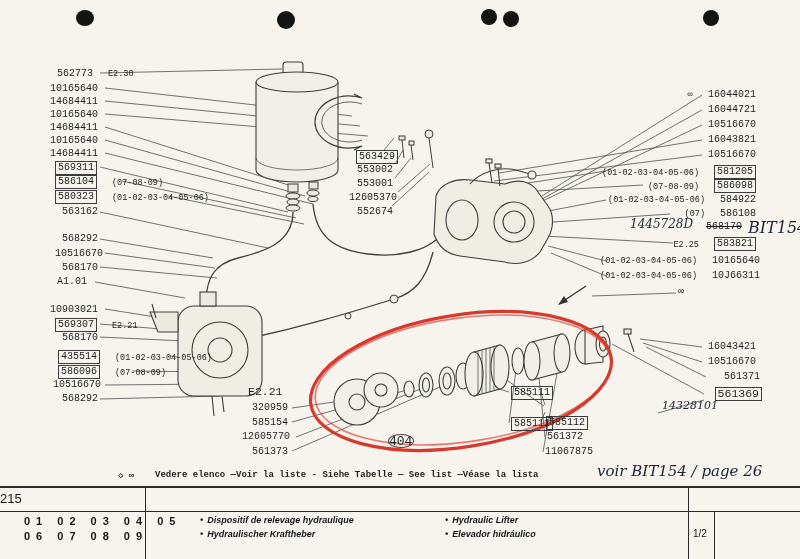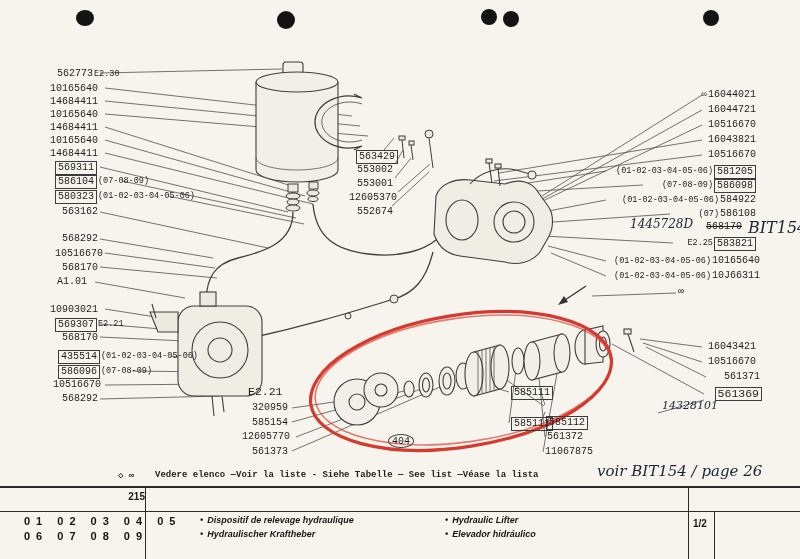--- a/index.html
+++ b/index.html
@@ -1,44 +1,44 @@
 <!DOCTYPE html>
 <html><head>
 <meta charset="utf-8">
 <style>
   *{box-sizing:border-box}
   html,body{margin:0;padding:0}
   body{width:800px;height:559px;position:relative;background:#f6f4ed;overflow:hidden;
        font-family:"Liberation Mono","DejaVu Sans Mono",monospace;color:#1e1e1e}
   svg.art{position:absolute;left:0;top:0}
   .lbl{position:absolute;font-size:10px;line-height:12px;white-space:nowrap;
-       display:flex;align-items:flex-start;gap:1px}
+       display:flex;align-items:flex-end;gap:15px}
   .num{letter-spacing:0}
   .boxed{border:1px solid #3c3c3c;padding:0 2px;line-height:12px;display:inline-block}
   .note{font-size:8.5px}
   .pref{font-size:9px}
   .big{font-size:11.5px}
   .hw{position:absolute;font-family:"DejaVu Serif",serif;font-style:italic;
       color:#1a2433;white-space:nowrap}
   .strike{text-decoration:line-through}
   .legend{position:absolute;font-size:9px;font-weight:bold;white-space:nowrap}
   .tag404{position:absolute;left:388px;top:434px;width:26px;height:14px;border:1px solid #444;
-          border-radius:50%;font-size:10px;text-align:center;line-height:13px}
+          border-radius:50%;font-size:13px;text-align:left;line-height:13px}
   .footer{position:absolute;left:0;top:486px;width:800px;height:73px;border-top:2px solid #2a2a2a;
           font-family:"Liberation Sans",sans-serif;color:#161616}
   .f-divider{position:absolute;left:0;top:23px;width:800px;border-top:1.5px solid #2a2a2a}
   .f-v1{position:absolute;left:145px;top:0;height:73px;border-left:1.5px solid #2a2a2a}
   .f-v2{position:absolute;left:688px;top:0;height:73px;border-left:1.5px solid #2a2a2a}
   .f-v3{position:absolute;left:714px;top:24px;height:49px;border-left:1px solid #2a2a2a}
-  .f-sheet{position:absolute;left:0;top:3px;width:145px;text-align:right;font-weight:bold;font-size:10px}
+  .f-sheet{position:absolute;left:0;top:3px;width:145px;text-align:left;font-weight:normal;font-size:13px}
   .f-codes{position:absolute;left:24px;font-size:11px;font-weight:bold;letter-spacing:6px}
   .f-title{position:absolute;left:145px;width:543px;top:4px;text-align:center;font-weight:bold;
            font-size:12.5px;letter-spacing:4px}
   .f-sub{position:absolute;font-size:9px;font-style:italic;font-weight:bold;display:flex;gap:4px}
-  .f-frac{position:absolute;left:693px;top:30px;font-size:10px;font-weight:bold}
+  .f-frac{position:absolute;left:693px;top:40px;font-size:10px;font-weight:normal}
   .f-code{position:absolute;left:710px;top:1px;width:86px;height:21px;border:2px solid #2a2a2a;
           text-align:center;font-weight:bold;font-size:14px;line-height:17px}
 </style>
 </head>
 <body>
 
 <svg class="art" width="800" height="559" viewBox="0 0 800 559">
 
   <g fill="#141414">
     <ellipse cx="85" cy="18" rx="9" ry="8"></ellipse>

